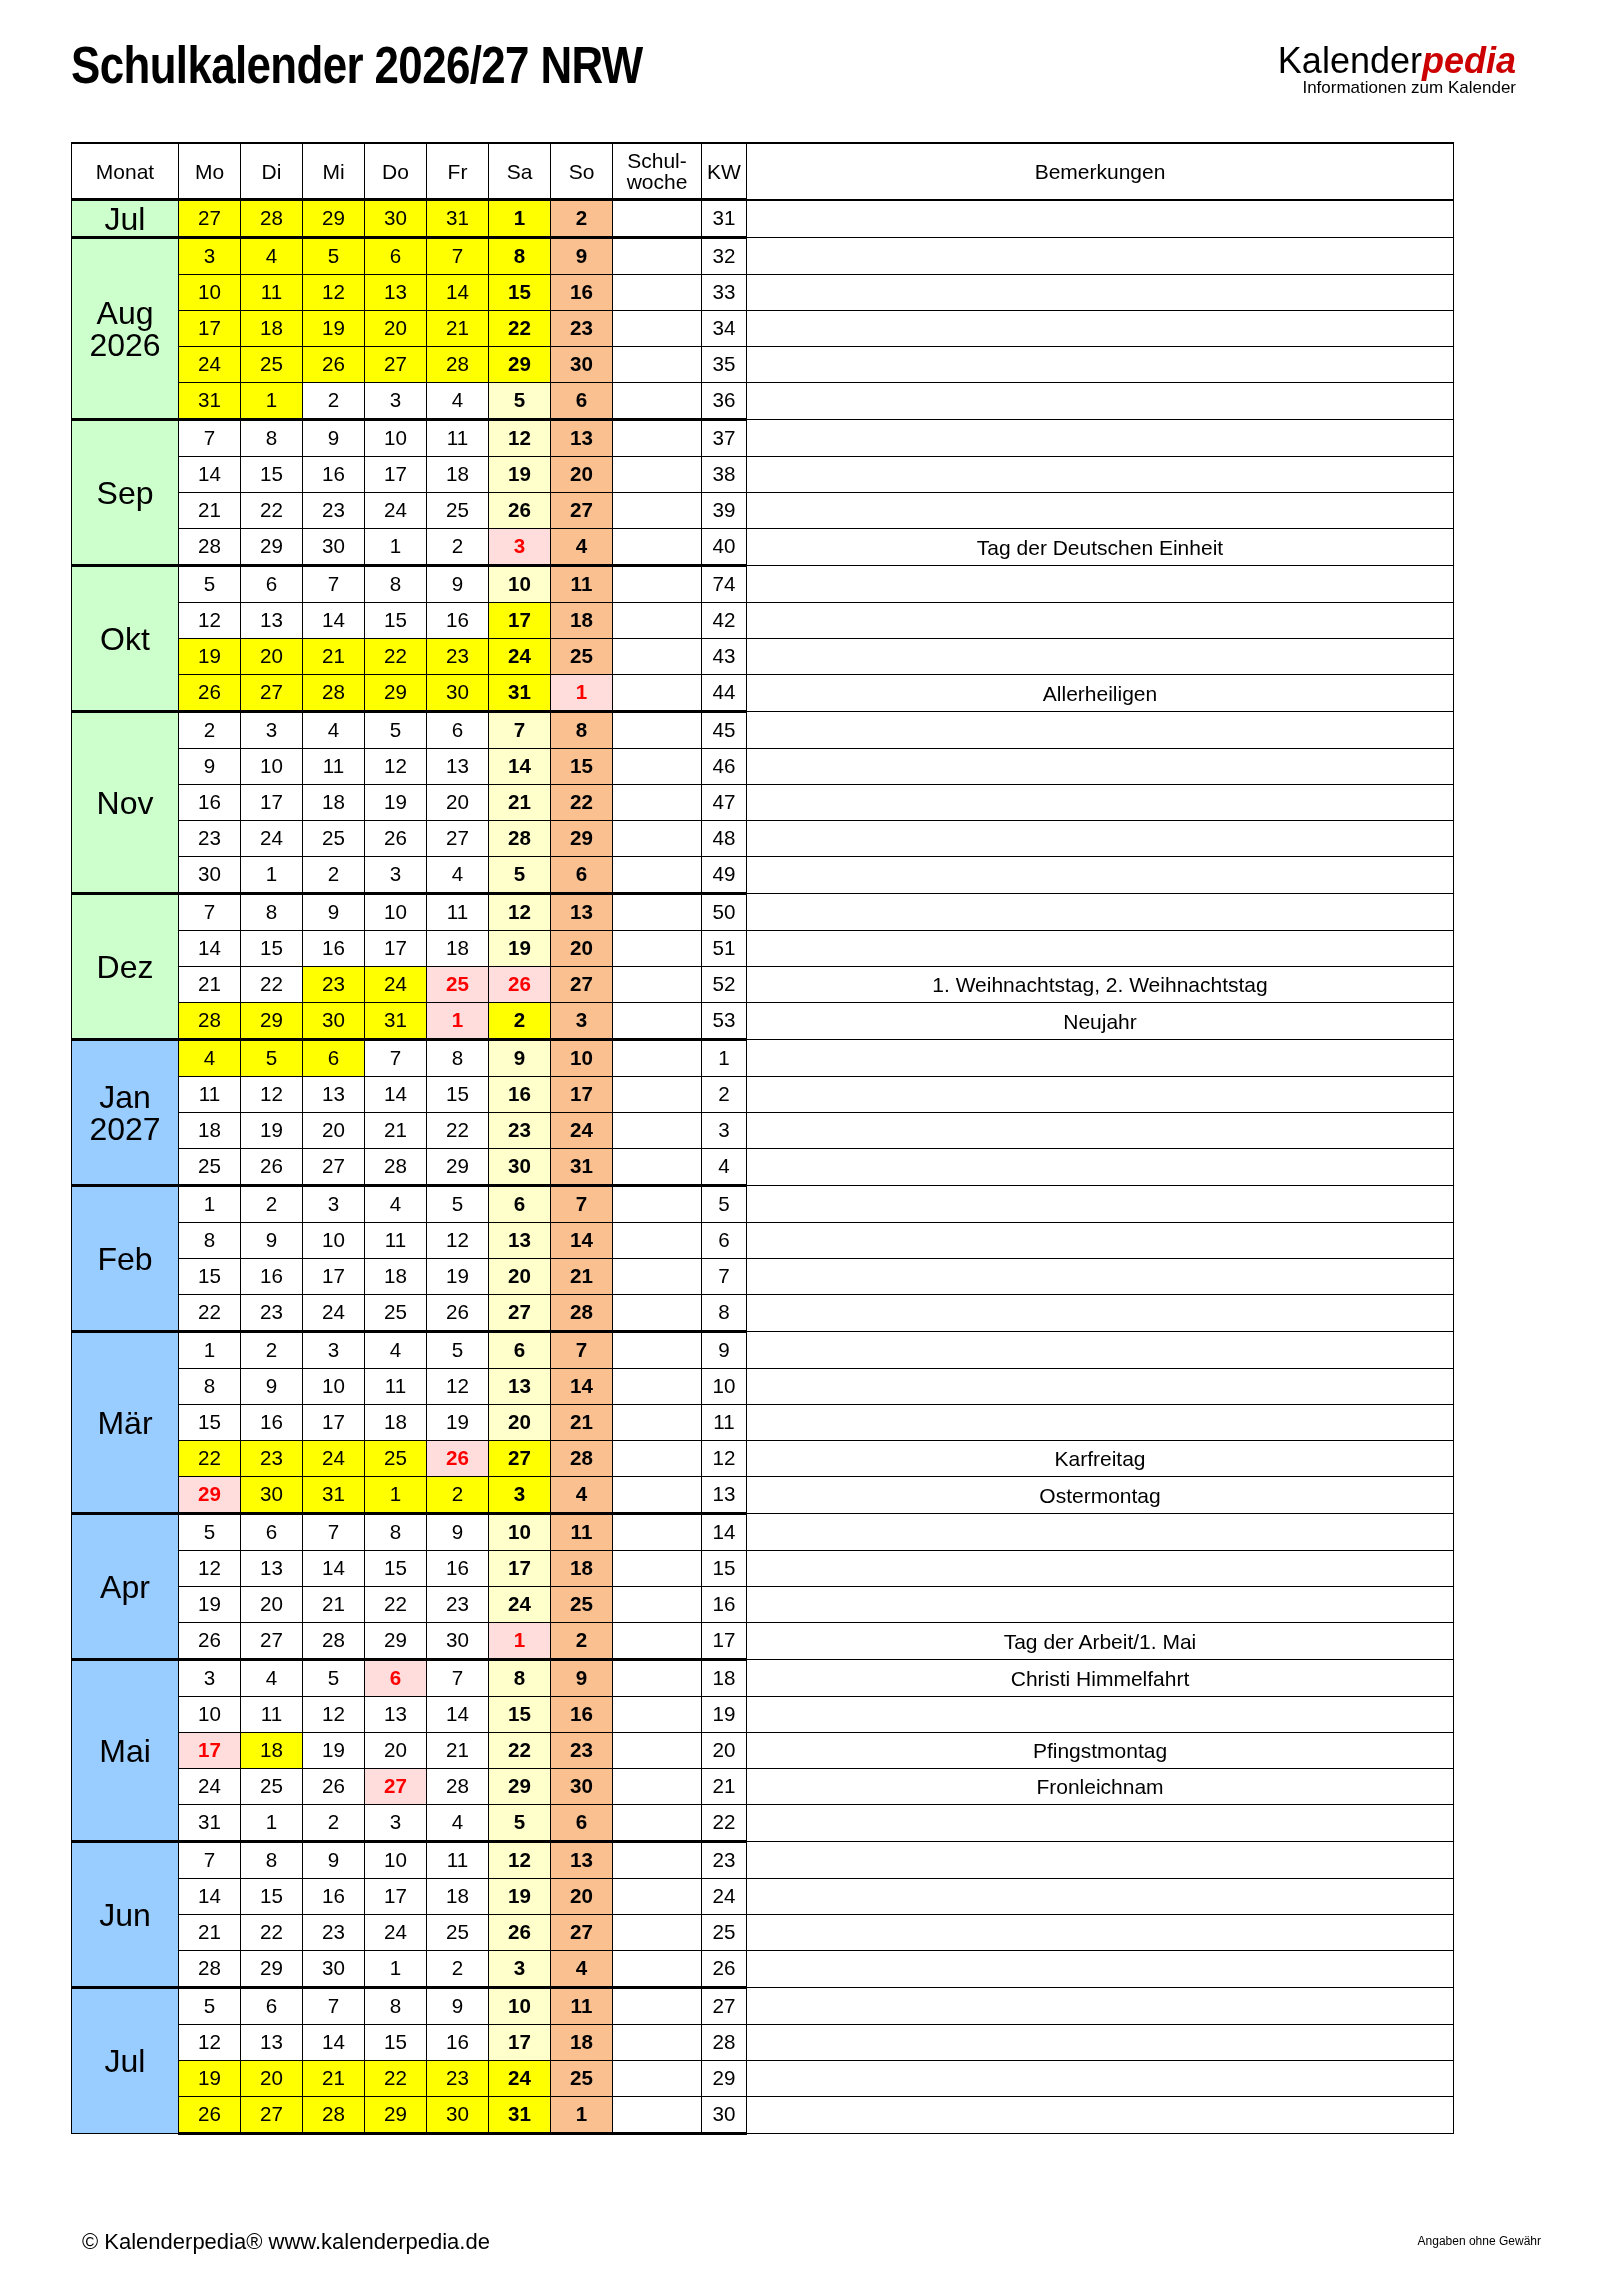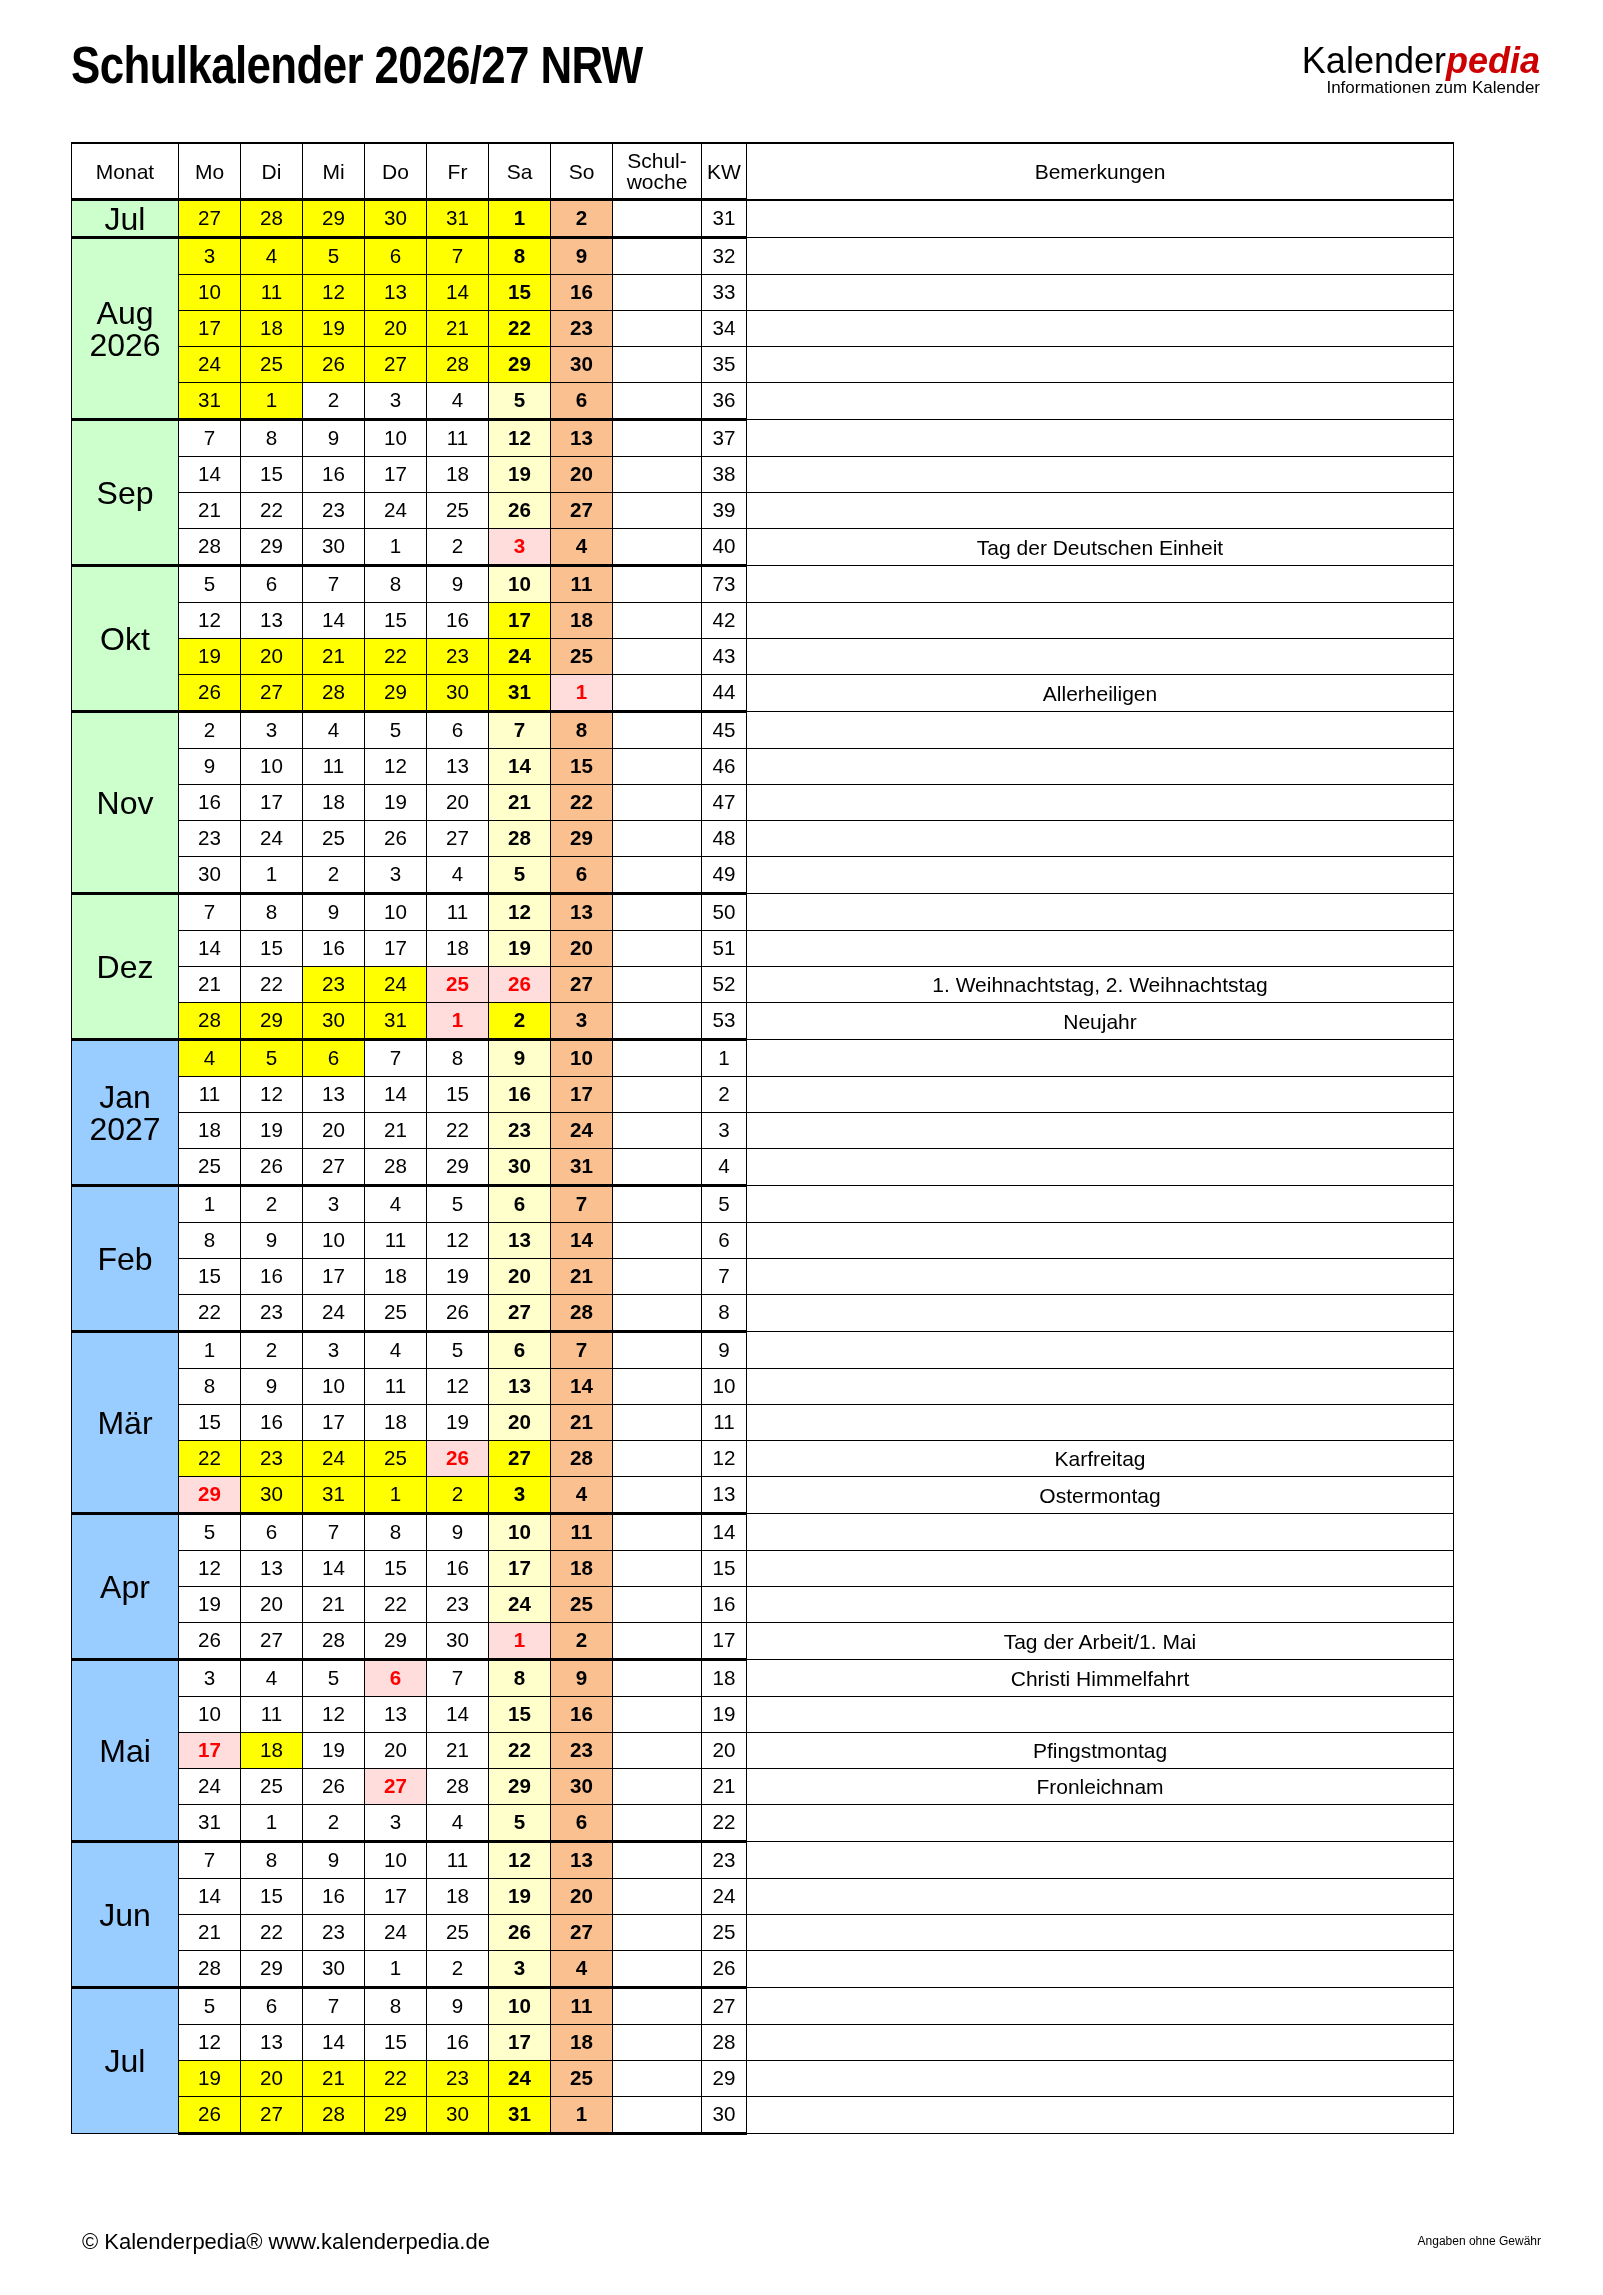--- a/index.html
+++ b/index.html
@@ -29,21 +29,21 @@
     top: 36px;
     font-size: 51px;
     font-weight: bold;
     letter-spacing: -0.7px;
     transform: scaleX(0.86);
     transform-origin: left top;
     white-space: nowrap;
   }
   #logo {
     position: absolute;
-    right: 64px;
+    right: 88px;
     top: 43px;
     text-align: right;
     line-height: 1;
   }
   #logo .logo-main {
     font-size: 36px;
     white-space: nowrap;
   }
   #logo .logo-k {
     color: #000000;
@@ -331,21 +331,21 @@
         <tr class="month-start">
           <td class="month y2026" rowspan="4">Okt</td>
           <td class="day ">5</td>
           <td class="day ">6</td>
           <td class="day ">7</td>
           <td class="day ">8</td>
           <td class="day ">9</td>
           <td class="day sat">10</td>
           <td class="day sun">11</td>
           <td class="sw"></td>
-          <td class="kw">73</td>
+          <td class="kw">74</td>
           <td class="rem last-col"></td>
         </tr>
         <tr class="">
           <td class="day ">12</td>
           <td class="day ">13</td>
           <td class="day ">14</td>
           <td class="day ">15</td>
           <td class="day ">16</td>
           <td class="day ferien sat">17</td>
           <td class="day sun">18</td>

